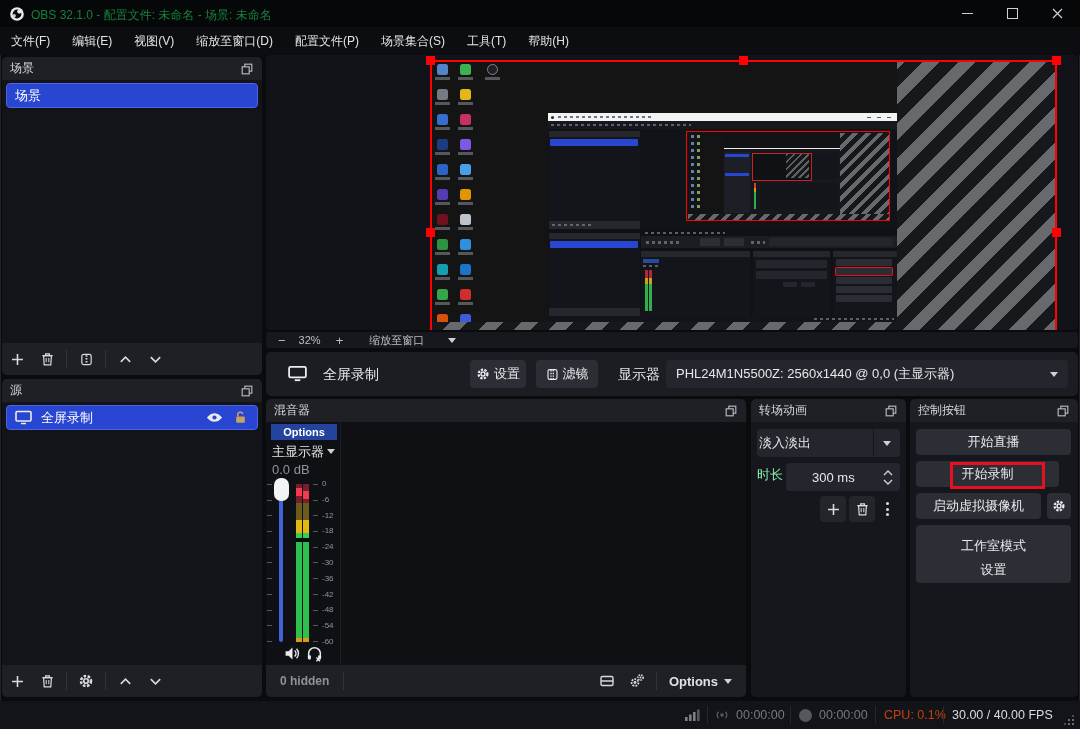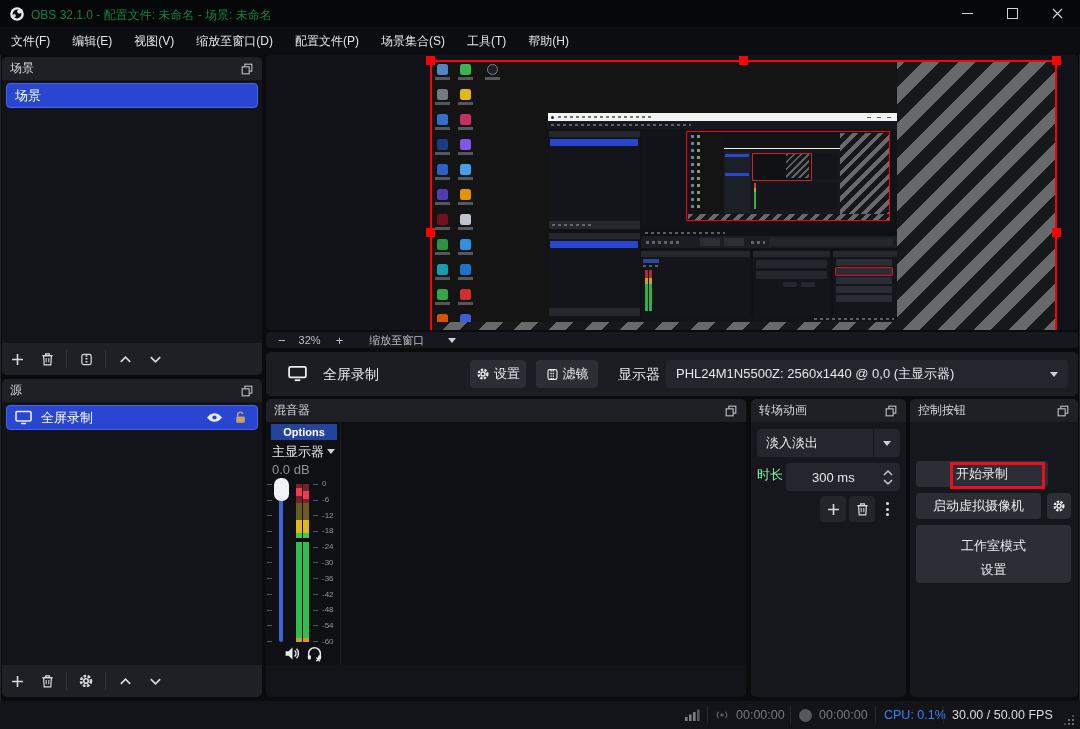--- a/index.html
+++ b/index.html
@@ -486,33 +486,55 @@
           <path d="M1.5 5.8v4.4h2.8L8 13.6V2.4L4.3 5.8z" fill="#e9eaec"></path>
           <path d="M10 5.2a3.6 3.6 0 0 1 0 5.6M11.8 3.6a6.2 6.2 0 0 1 0 8.8" fill="none" stroke="#e9eaec" stroke-width="1.3"></path>
         </svg>
       <svg class="abs" style="left:40px;top:223px" width="17" height="17" viewBox="0 0 16 16">
           <path d="M2.5 11V8a5.5 5.5 0 0 1 11 0v3" fill="none" stroke="#e9eaec" stroke-width="1.4"></path>
           <rect x="1.8" y="9.6" width="2.8" height="4" rx="1" fill="#e9eaec"></rect>
           <rect x="11.4" y="9.6" width="2.8" height="4" rx="1" fill="#e9eaec"></rect>
           <path d="M9.8 11.8l3.4 3.4M13.2 11.8l-3.4 3.4" stroke="#e9eaec" stroke-width="1.3"></path>
         </svg>
     </div>
+    <div class="dock-toolbar">
+      <span style="margin-left:14px;font-size:12px;font-weight:bold;color:#8f9297">0 hidden</span>
+      <div class="tool-sep" style="margin-left:14px"></div>
+      <div style="flex:1"></div>
+      <div class="tool-ic">
+          <svg width="16" height="16" viewBox="0 0 16 16">
+            <rect x="2" y="3.5" width="12" height="9" rx="1.5" fill="none" stroke="#d9dadd" stroke-width="1.4"></rect>
+            <path d="M2 8h12" stroke="#d9dadd" stroke-width="1.4"></path>
+          </svg>
+        </div>
+      <div class="tool-ic">
+          <svg width="16" height="16" viewBox="0 0 16 16">
+            <circle cx="6" cy="9.5" r="3.4" fill="none" stroke="#d9dadd" stroke-width="1.8" stroke-dasharray="1.8 1.2"></circle>
+            <circle cx="6" cy="9.5" r="1.4" fill="#d9dadd"></circle>
+            <circle cx="11.5" cy="4.5" r="2.6" fill="none" stroke="#d9dadd" stroke-width="1.6" stroke-dasharray="1.5 1"></circle>
+            <circle cx="11.5" cy="4.5" r="1" fill="#d9dadd"></circle>
+          </svg>
+        </div>
+      <div class="tool-sep"></div>
+      <span style="margin:0 6px 0 8px;font-size:13px;font-weight:bold;color:#dfe0e3">Options</span>
+      <div class="arrow-down" style="margin-right:14px"></div>
+    </div>
   </div>
 
   <div class="abs dock" style="left:751px;top:399px;width:155px;height:298px">
     <div class="dock-header">
       <span class="dock-title">转场动画</span>
       <svg width="14" height="14" viewBox="0 0 16 16">
           <rect x="5.5" y="2.5" width="8" height="8" fill="none" stroke="#b9bbbf" stroke-width="1.3"></rect>
           <rect x="2.5" y="5.5" width="8" height="8" fill="#1e2026" stroke="#b9bbbf" stroke-width="1.3"></rect>
         </svg>
     </div>
     <div class="abs" style="left:0;top:23px;right:0;bottom:0;background:#16171c">
       <div class="abs combo" style="left:6px;top:7px;width:143px;height:28px">
-        <span style="padding-left:9px;flex:1">淡入淡出</span>
+        <span style="padding-left:2px;flex:1">淡入淡出</span>
         <div style="width:1px;height:28px;background:#16171c"></div>
         <div style="width:26px;display:flex;justify-content:center">
             <div class="arrow-down"></div>
           </div>
       </div>
       <span class="abs" style="left:6px;top:44px;font-size:13px;color:#86efac">时长</span>
       <div class="abs combo" style="left:35px;top:41px;width:114px;height:28px">
         <span style="padding-left:26px;flex:1">300 ms</span>
         <div style="width:24px;display:flex;flex-direction:column;align-items:center;justify-content:center;gap:3px">
           <svg width="10" height="6" viewBox="0 0 10 6">
@@ -546,21 +568,24 @@
 
   <div class="abs dock" style="left:910px;top:399px;width:168px;height:298px">
     <div class="dock-header">
       <span class="dock-title">控制按钮</span>
       <svg width="14" height="14" viewBox="0 0 16 16">
           <rect x="5.5" y="2.5" width="8" height="8" fill="none" stroke="#b9bbbf" stroke-width="1.3"></rect>
           <rect x="2.5" y="5.5" width="8" height="8" fill="#1e2026" stroke="#b9bbbf" stroke-width="1.3"></rect>
         </svg>
     </div>
     <div class="abs" style="left:0;top:23px;right:0;bottom:0;background:#16171c">
-      <div class="abs btn" style="left:6px;top:39px;width:132px;height:26px">
+      <div class="abs btn" style="left:6px;top:7px;width:155px;height:26px">
+          <span>开始直播</span>
+        </div>
+      <div class="abs btn" style="left:6px;top:39px;width:143px;height:26px">
           <span>开始录制</span>
         </div>
       <div class="abs" style="left:40px;top:40px;width:89px;height:21px;border:3px solid #e8101e"></div>
       <div class="abs btn" style="left:6px;top:71px;width:125px;height:26px">
           <span>启动虚拟摄像机</span>
         </div>
       <div class="abs btn" style="left:137px;top:71px;width:24px;height:26px">
         <svg width="14" height="14" viewBox="0 0 16 16">
             <circle cx="8" cy="8" r="5" fill="none" stroke="#e9eaec" stroke-width="2.6" stroke-dasharray="2.6 1.5"></circle>
             <circle cx="8" cy="8" r="3.1" fill="#e9eaec"></circle>
@@ -586,21 +611,21 @@
     <div class="abs" style="left:707px;top:5px;width:1px;height:18px;background:#26272c"></div>
     <svg class="abs" style="left:714px;top:7px" width="16" height="14" viewBox="0 0 16 14">
       <circle cx="8" cy="7" r="1.8" fill="#55585e"></circle>
         <path d="M4.6 3.8a4.8 4.8 0 0 0 0 6.4M11.4 3.8a4.8 4.8 0 0 1 0 6.4" fill="none" stroke="#55585e" stroke-width="1.3"></path>
     </svg>
     <span class="abs" style="left:736px;top:7px;font-size:12.5px;color:#75787e">00:00:00</span>
     <div class="abs" style="left:790px;top:5px;width:1px;height:18px;background:#26272c"></div>
     <div class="abs" style="left:799px;top:8px;width:13px;height:13px;border-radius:50%;background:#55585e"></div>
     <span class="abs" style="left:819px;top:7px;font-size:12.5px;color:#75787e">00:00:00</span>
     <div class="abs" style="left:875px;top:5px;width:1px;height:18px;background:#26272c"></div>
-    <span class="abs" style="left:884px;top:7px;font-size:12.5px;color:#3b82f6">CPU: 0.1%</span>
+    <span class="abs" style="left:884px;top:7px;font-size:12.5px;color:#c2410c">CPU: 0.1%</span>
     <div class="abs" style="left:943px;top:5px;width:1px;height:18px;background:#26272c"></div>
-    <span class="abs" style="left:952px;top:7px;font-size:12.5px;color:#dadbde">30.00 / 50.00 FPS</span>
+    <span class="abs" style="left:952px;top:7px;font-size:12.5px;color:#dadbde">30.00 / 40.00 FPS</span>
     <div class="abs" style="left:1064px;top:14px;width:10px;height:10px">
       <div style="position:absolute;right:0;bottom:0;width:2px;height:2px;background:#6a6d73;box-shadow:-4px 0 #6a6d73,0 -4px #6a6d73,-8px 0 #4a4d52,0 -8px #4a4d52,-4px -4px #6a6d73"></div>
     </div>
   </div>
 
 </div>
 
 </body></html>

